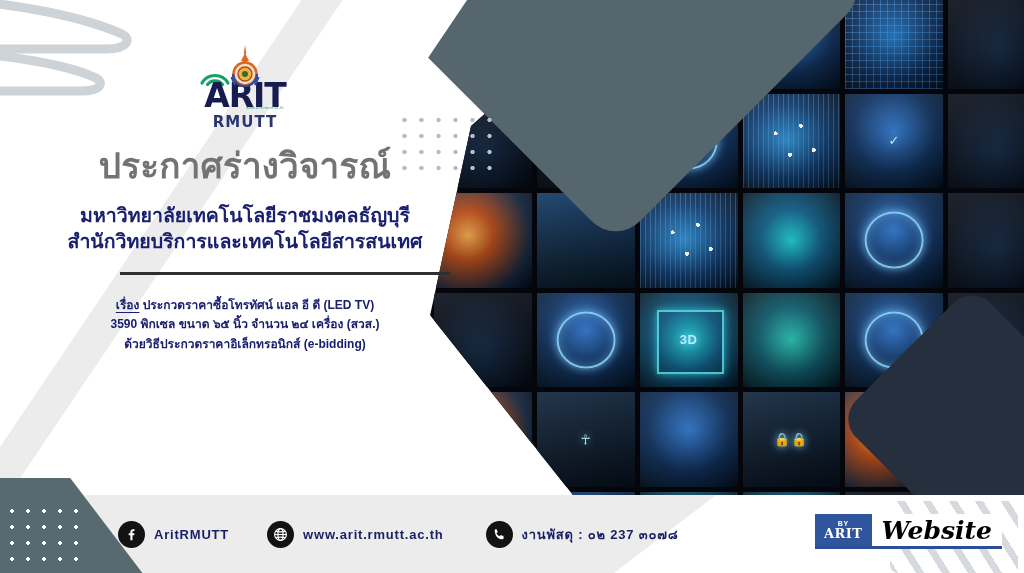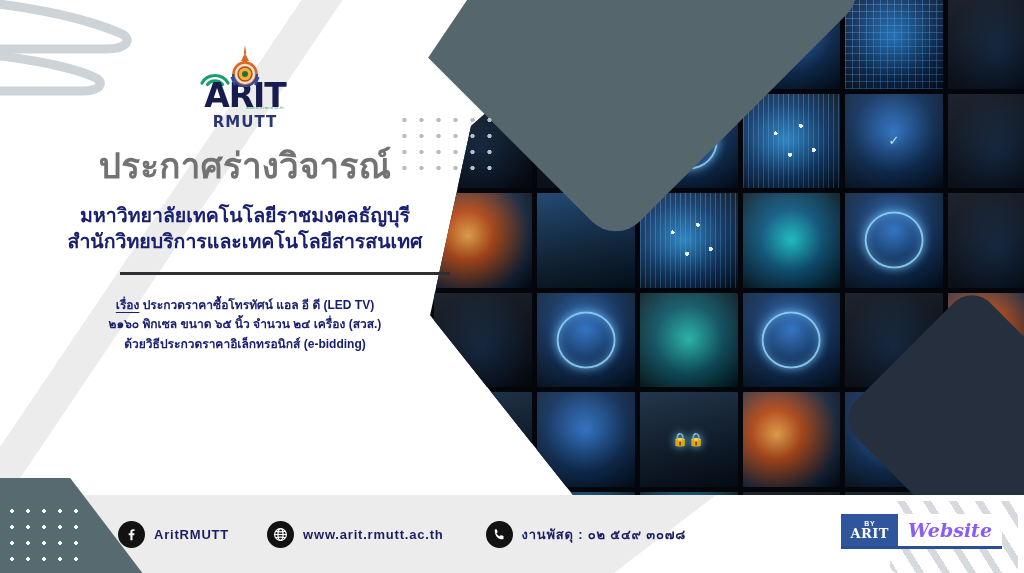--- a/index.html
+++ b/index.html
@@ -334,22 +334,22 @@
     font-weight: bold;
     letter-spacing: .5px;
   }
   .badge-arit {
     font-size: 13px;
     font-weight: bold;
     letter-spacing: .5px;
     font-family: "DejaVu Serif", serif;
   }
   .badge-right {
-    color: #8b5cf6;
-    font-size: 19px;
+    color: #000000;
+    font-size: 25px;
     font-style: italic;
     font-weight: bold;
     font-family: "DejaVu Serif", serif;
     display: flex;
     align-items: center;
     padding: 0 10px 0 10px;
   }
 
   
   .scribble { position: absolute; z-index: 9; }
@@ -526,20 +526,24 @@
       </div>
       <div class="tile t-cyan"></div>
       <div class="tile t-deepblue">
         <span class="ring"></span>
       </div>
       <div class="tile t-dark"></div>
 
       <div class="tile t-dark"></div>
       <div class="tile t-deepblue">
         <span class="ring"></span>
+      </div>
+      <div class="tile t-cyan">
+        <span class="sqframe"></span>
+        <span class="glyph">3D</span>
       </div>
       <div class="tile t-teal"></div>
       <div class="tile t-deepblue">
         <span class="ring"></span>
       </div>
       <div class="tile t-dark"></div>
 
       <div class="tile t-warm"></div>
       <div class="tile t-gold">
         <span class="glyph">☥</span>
@@ -621,21 +625,21 @@
 
     <div class="org">
       <div>มหาวิทยาลัยเทคโนโลยีราชมงคลธัญบุรี</div>
       <div>สำนักวิทยบริการและเทคโนโลยีสารสนเทศ</div>
     </div>
 
     <div class="rule"></div>
 
     <div class="subject">
       <div><u>เรื่อง</u><span> ประกวดราคาซื้อโทรทัศน์ แอล อี ดี (LED TV)</span></div>
-      <div>๒๑๖๐ พิกเซล ขนาด ๖๕ นิ้ว จำนวน ๒๔ เครื่อง (สวส.)</div>
+      <div>3590 พิกเซล ขนาด ๖๕ นิ้ว จำนวน ๒๔ เครื่อง (สวส.)</div>
       <div>ด้วยวิธีประกวดราคาอิเล็กทรอนิกส์ (e-bidding)</div>
     </div>
 
   </div>
 
   <div class="footer-band"></div>
   <div class="footer-white-wedge"></div>
   <div class="footer-white-wedge2"></div>
   <div class="footer-grey-left"></div>
   <div class="slate-corner"></div>
@@ -665,21 +669,21 @@
       </span>
       <span class="flabel">www.arit.rmutt.ac.th</span>
     </div>
 
     <div class="fitem phone">
       <span class="ficon">
         <svg width="15" height="15" viewBox="0 0 24 24" fill="#ffffff">
           <path d="M6.6 3.5c.6 0 1.1.4 1.3 1l1 3c.2.5 0 1.1-.4 1.4L7.1 10c1 2.1 2.8 3.9 4.9 4.9l1.1-1.4c.3-.4.9-.6 1.4-.4l3 1c.6.2 1 .7 1 1.3v2.8c0 .8-.7 1.5-1.5 1.4C9.3 19.1 4.9 14.7 4.3 5c0-.8.6-1.5 1.4-1.5h.9z"></path>
         </svg>
       </span>
-      <span class="flabel">งานพัสดุ : ๐๒ ๕๔๙ ๓๐๗๘</span>
+      <span class="flabel">งานพัสดุ : ๐๒ 237 ๓๐๗๘</span>
     </div>
   </div>
 
   <div class="badge">
     <div class="badge-left">
       <span class="badge-by">BY</span>
       <span class="badge-arit">ARIT</span>
     </div>
     <div class="badge-right">Website</div>
   </div>

